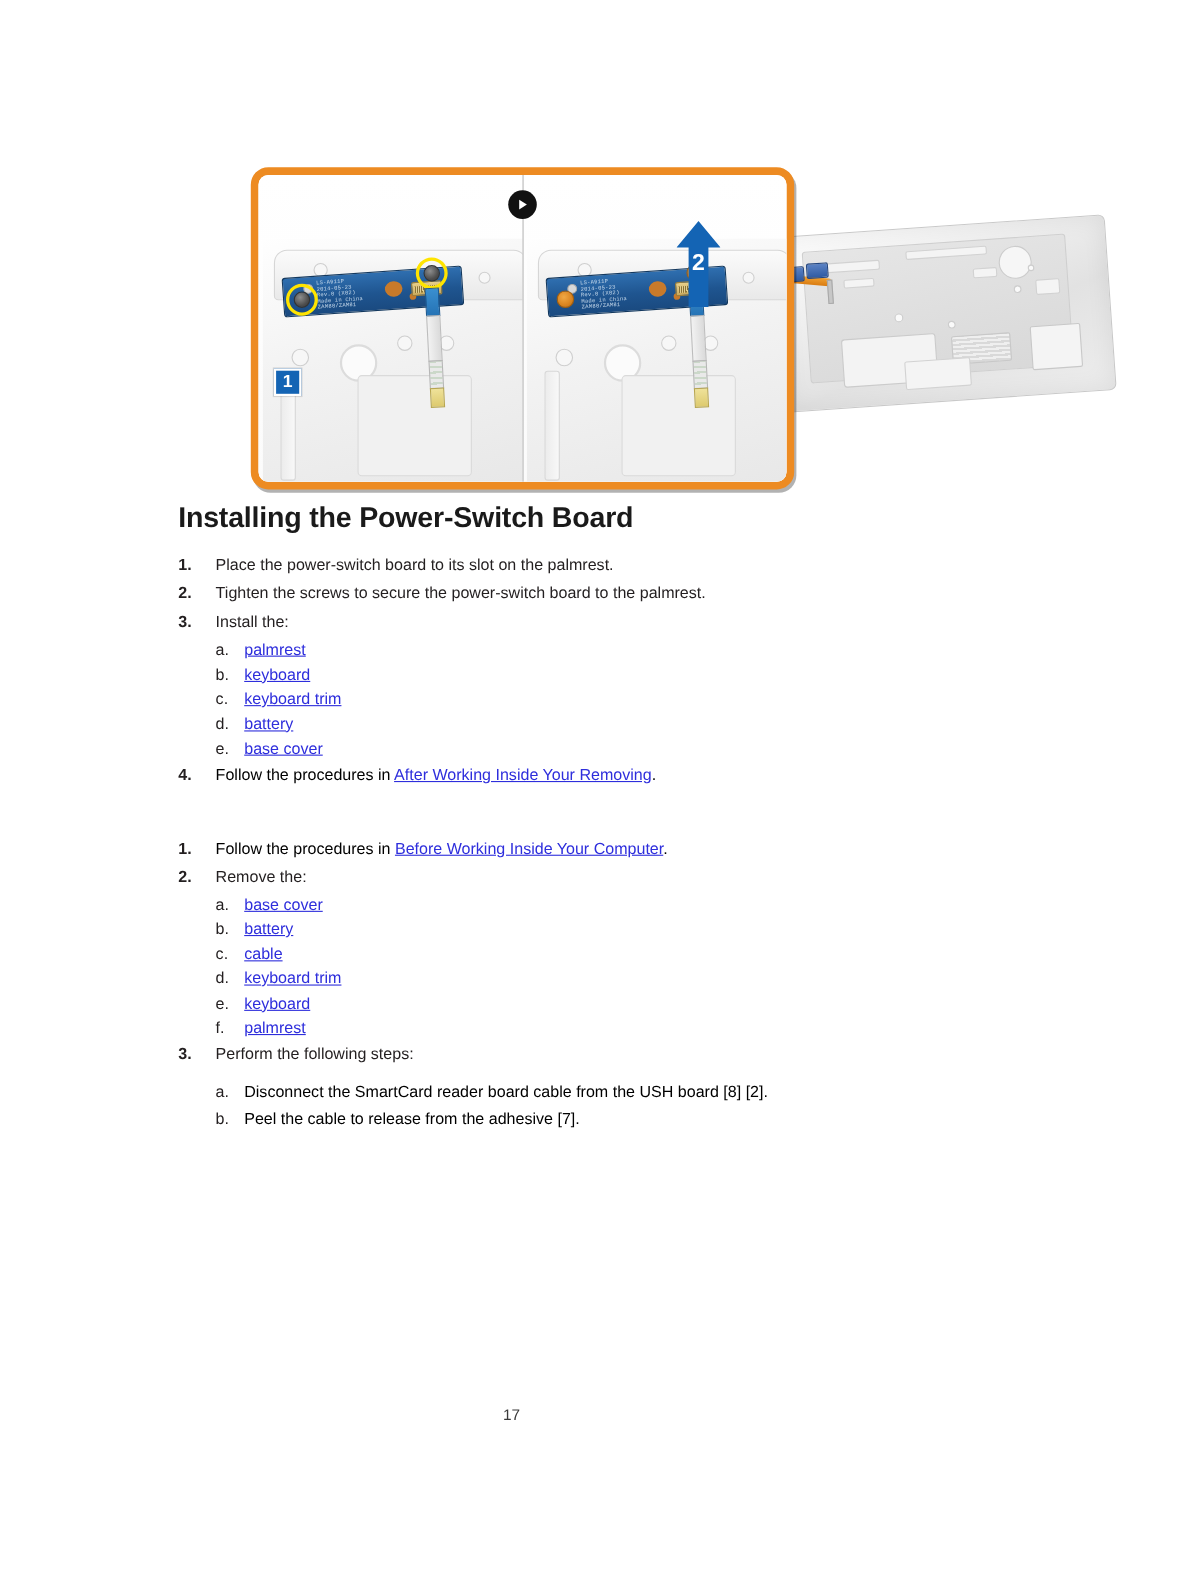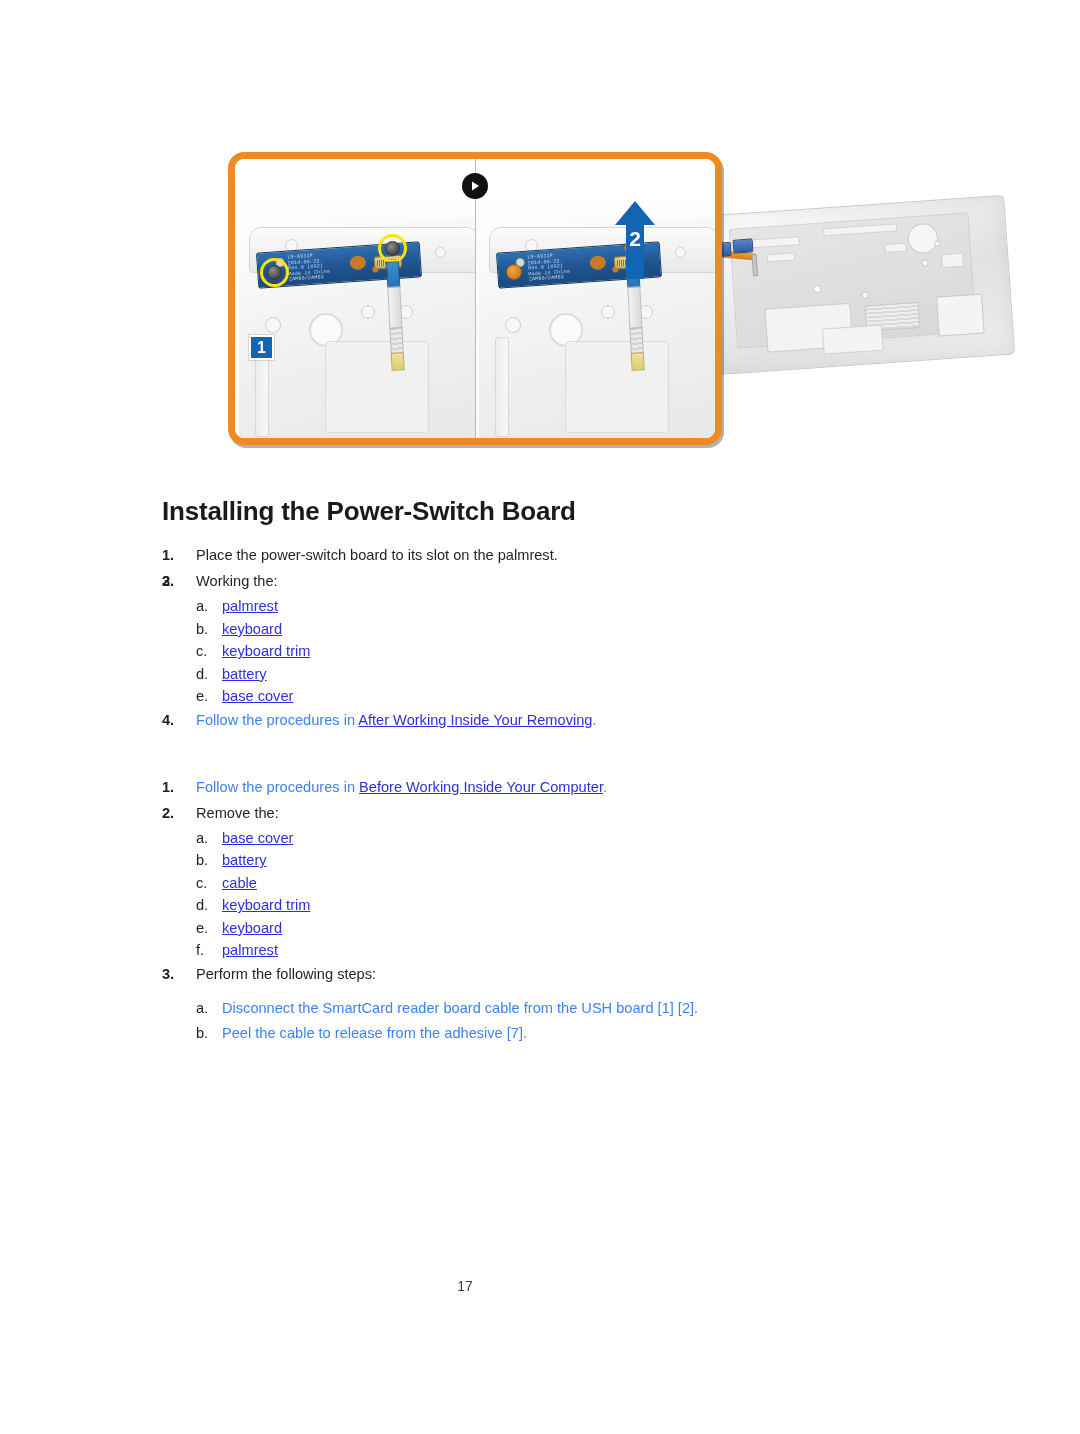--- a/index.html
+++ b/index.html
@@ -225,21 +225,21 @@
   .arrow-callout svg { position: absolute; left: 0; top: 0; }
   .arrow-num {
     position: absolute; left: 0; top: 26px; width: 40px;
     text-align: center;
     color: #ffffff; font-weight: bold; font-size: 21px;
     font-family: "Liberation Sans", sans-serif;
   }
 
   
   .content {
-    position: absolute; left: 0; top: 496px; width: 1080px;
+    position: absolute; left: 0; top: 455px; width: 1080px;
   }
   h2.section-title {
     margin: 0 0 16px 0;
     padding-left: 162px;
     font-size: 26px;
     font-weight: bold;
     color: #1a1a1a;
     letter-spacing: -0.2px;
   }
   .section + .section { margin-top: 42px; }
@@ -271,21 +271,21 @@
     position: absolute; left: 196px; top: 0;
     font-weight: normal;
     color: #231f20;
     font-size: 14.6px;
   }
   li.substep-wide { padding-left: 222px; }
   a.doclink {
     color: #2E2EDC;
     text-decoration: underline;
   }
-  .plain { color: #3b82f6; }
+  .plain { color: #000000; }
 
   .page-number {
     position: absolute;
     left: 0; top: 1278px; width: 1080px;
     text-align: center;
     padding-right: 150px;
     font-size: 14px;
     color: #3a3a3a;
   }
 </style>
@@ -422,25 +422,26 @@
       <h2 class="section-title">Installing the Power-Switch Board</h2>
       <ol class="steps">
 
         <li class="step">
           <span class="marker">1.</span>
           <span>Place the power-switch board to its slot on the palmrest.</span>
         </li>
 
         <li class="step">
           <span class="marker">2.</span>
+          <span>Tighten the screws to secure the power-switch board to the palmrest.</span>
         </li>
 
         <li class="step">
           <span class="marker">3.</span>
-          <span>Working the:</span>
+          <span>Install the:</span>
         </li>
         <ol class="substeps">
           <li class="substep">
             <span class="marker">a.</span>
             <a class="doclink" href="#">palmrest</a>
           </li>
           <li class="substep">
             <span class="marker">b.</span>
             <a class="doclink" href="#">keyboard</a>
           </li>
@@ -505,21 +506,21 @@
           </li>
         </ol>
 
         <li class="step">
           <span class="marker">3.</span>
           <span>Perform the following steps:</span>
         </li>
         <ol class="substeps" style="margin-top:9px;">
           <li class="substep substep-wide" style="line-height:25px;">
             <span class="marker">a.</span>
-            <span class="plain">Disconnect the SmartCard reader board cable from the USH board [1] [2].</span>
+            <span class="plain">Disconnect the SmartCard reader board cable from the USH board [8] [2].</span>
           </li>
           <li class="substep substep-wide" style="line-height:25px;">
             <span class="marker">b.</span>
             <span class="plain">Peel the cable to release from the adhesive [7].</span>
           </li>
         </ol>
 
       </ol>
     </div>
   </div>

